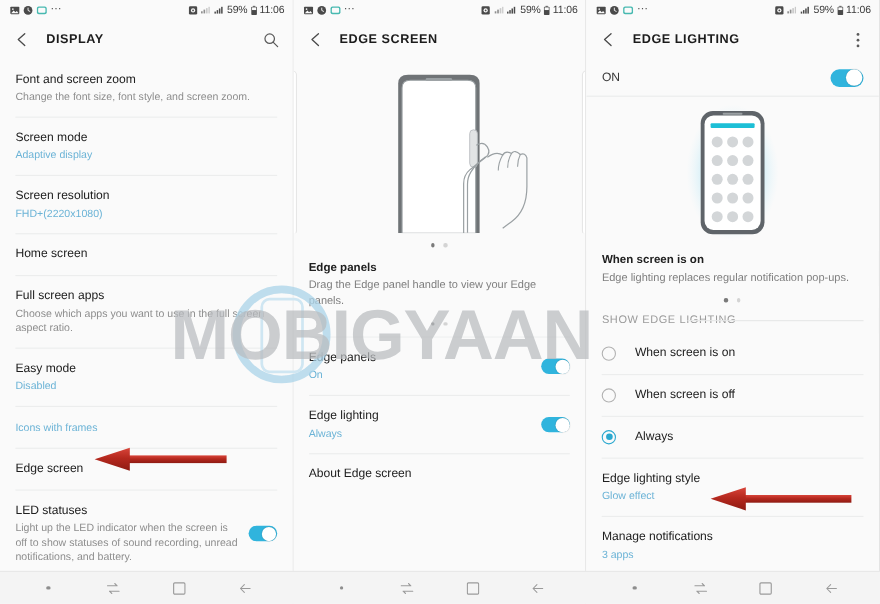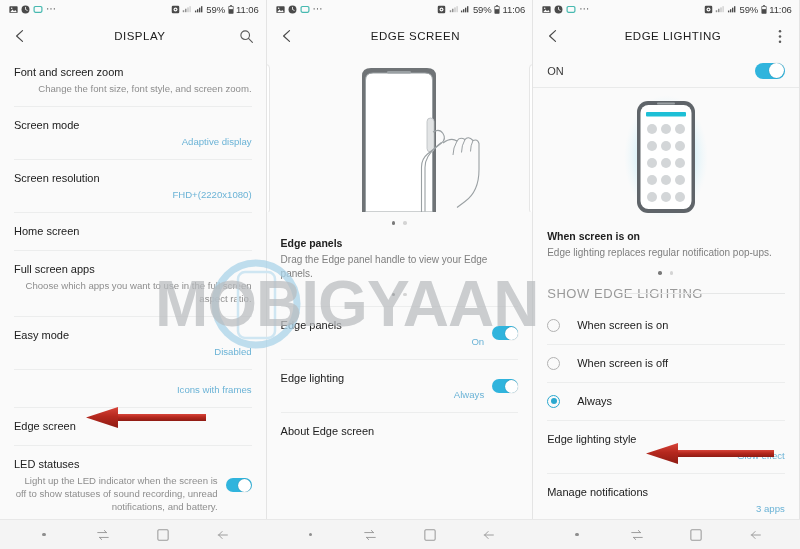--- a/index.html
+++ b/index.html
@@ -46,26 +46,25 @@
     height: 36px;
     background: #fafafa;
     display: flex;
     align-items: center;
     padding: 0 10px 0 12px;
     position: relative;
   }
   .back-chevron { width: 16px; height: 16px; flex: 0 0 auto; }
   .ab-title {
     font-size: 11.5px;
-    font-weight: normal;
+    font-weight: bold;
     letter-spacing: 0.5px;
     color: #1c1c1c;
     margin-left: 14px;
     flex: 1 1 auto;
-    text-align: center;
   }
   .ab-right { width: 18px; height: 18px; display:flex; align-items:center; justify-content:center; }
 
   
   .content { background: #fafafa; position: relative; }
   .list { background: #fafafa; }
   .row {
     padding: 11px 14px 11px 14px;
     position: relative;
     display: flex;
@@ -76,21 +75,20 @@
   .row-title {
     font-size: 11px;
     color: #202020;
     line-height: 15px;
   }
   .row-sub {
     font-size: 9.6px;
     color: #8d8d8d;
     line-height: 13px;
     margin-top: 2px;
-    text-align: right;
   }
   .row-sub.blue { color: #6bb3d6; }
   .divider {
     height: 1px;
     background: #eceded;
     margin: 0 14px;
   }
   
   .toggle {
     width: 26px; height: 14px;
@@ -138,21 +136,21 @@
     display: flex;
     align-items: center;
     padding: 0 14px;
     background: #fafafa;
     border-bottom: 1px solid #e9eaea;
   }
   .onbar .lbl { font-size: 11px; color: #3a3a3a; flex: 1 1 auto; }
 
   
   .section-label {
-    font-size: 13px;
+    font-size: 10px;
     letter-spacing: 0.55px;
     color: #9a9a9a;
     padding: 6px 14px 6px 14px;
     position: relative;
   }
   .section-label::after {
     content:"";
     position:absolute;
     left: 92px; right: 14px; top: 50%;
     height:1px;

